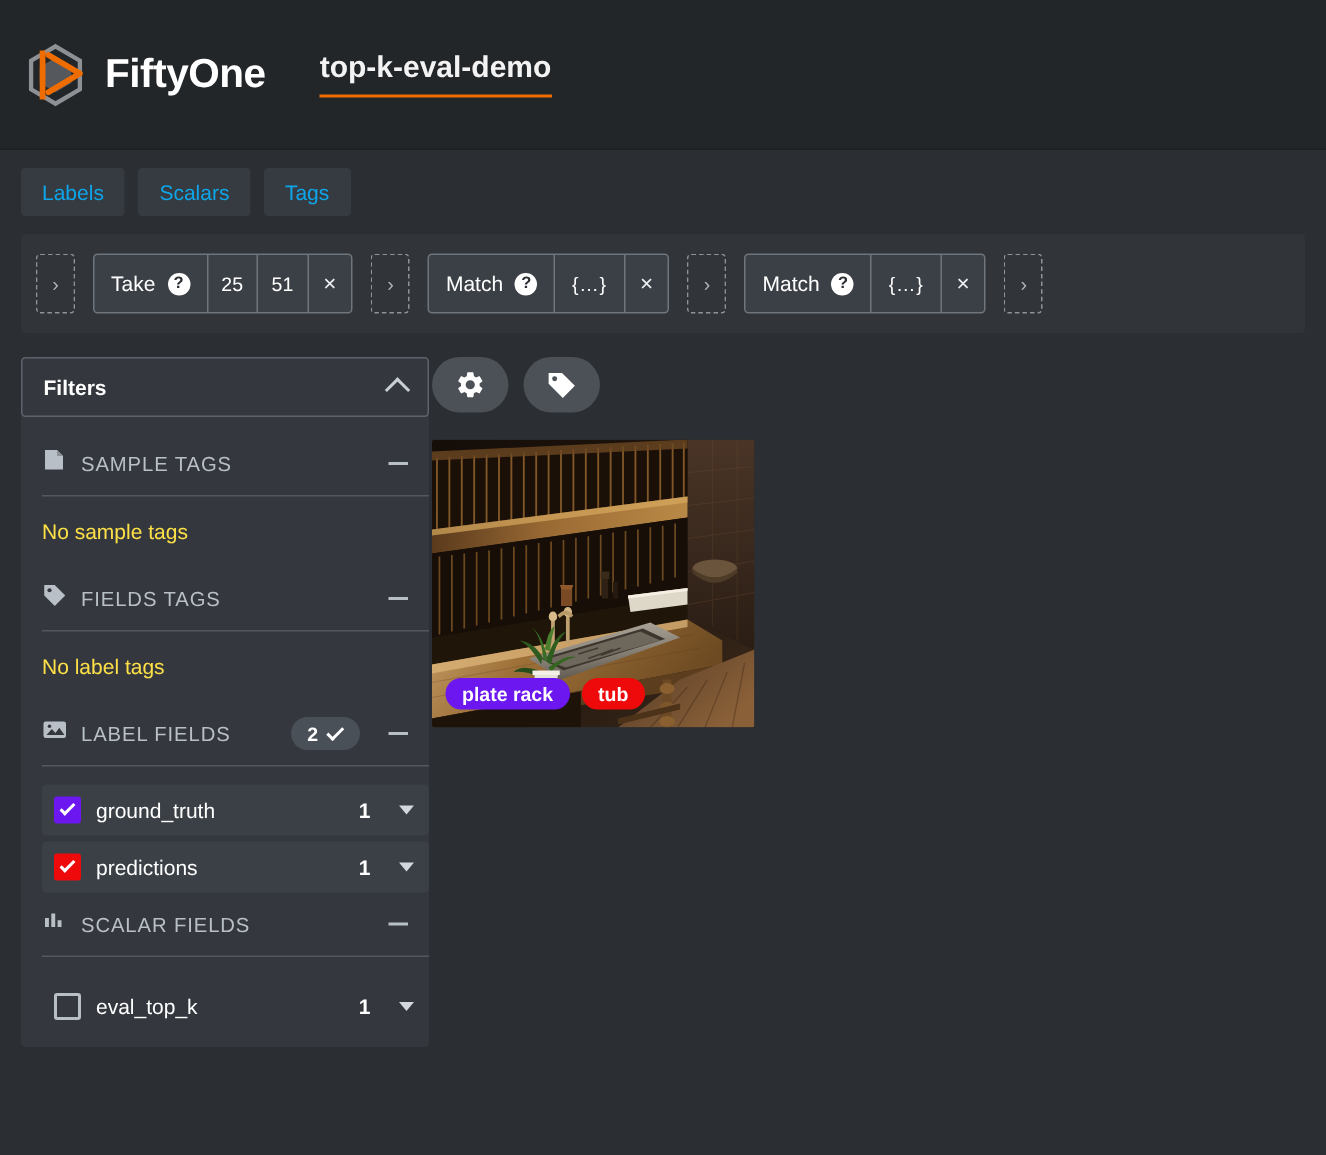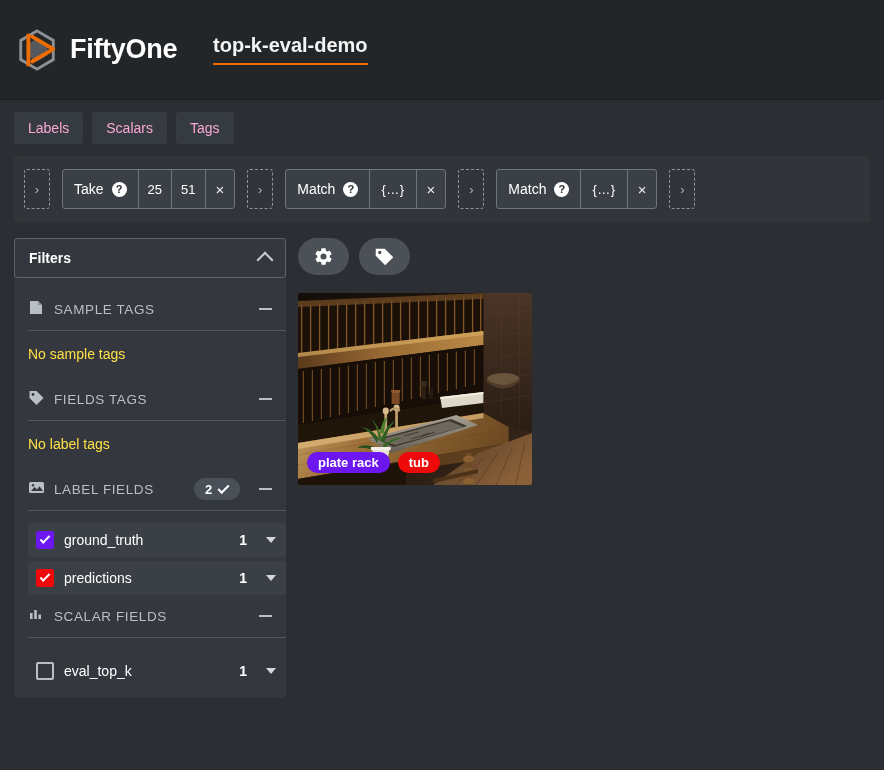--- a/index.html
+++ b/index.html
@@ -47,21 +47,21 @@
   .tabs-bar {
     height: 56px;
     background: #2b2f33;
     display: flex;
     align-items: center;
     padding: 0 14px;
     gap: 9px;
   }
   .tab {
     background: #363b41;
-    color: #f9a8d4;
+    color: #0ea5e9;
     font-size: 14px;
     border-radius: 3px;
     padding: 7px 14px;
     border: none;
     cursor: pointer;
     font-family: inherit;
     line-height: 1.3;
   }
 
   
@@ -123,21 +123,21 @@
     display: flex; align-items: center; justify-content: center;
     line-height: 1;
     flex: 0 0 auto;
   }
 
   
   .body-split {
     display: flex;
     align-items: flex-start;
     padding: 16px 14px 0 14px;
-    gap: 12px;
+    gap: 2px;
   }
 
   
   .sidebar {
     width: 272px;
     flex: 0 0 272px;
     background: #34383e;
     border-radius: 3px;
     padding-bottom: 6px;
   }
@@ -280,21 +280,21 @@
   }
   .pill-btn {
     width: 51px; height: 37px;
     background: #4c5157;
     border-radius: 19px;
     display: flex; align-items: center; justify-content: center;
     cursor: pointer;
     border: none;
   }
   .sample-card {
-    width: 234px;
+    width: 215px;
     height: 192px;
     position: relative;
     border-radius: 2px;
     overflow: hidden;
     cursor: pointer;
   }
   .sample-card svg { display: block; width: 100%; height: 100%; }
   .label-pills {
     position: absolute;
     left: 9px;

